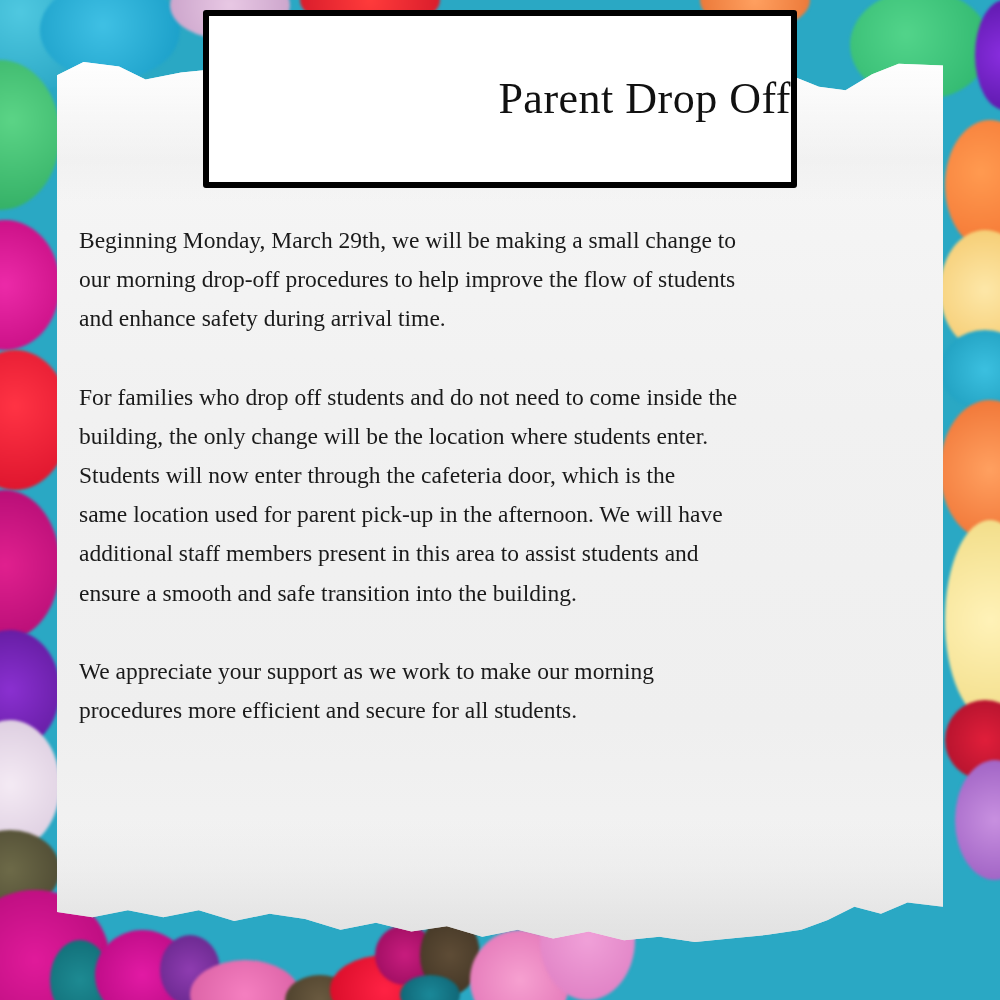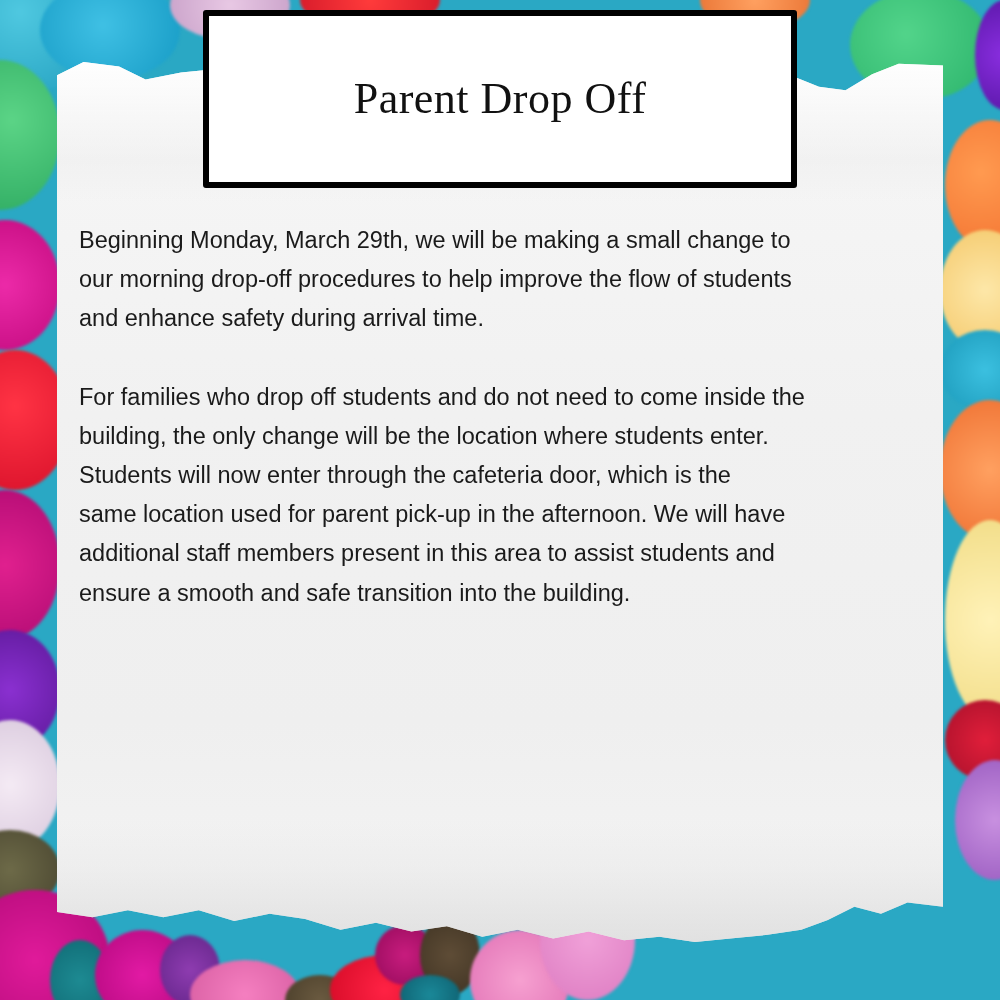--- a/index.html
+++ b/index.html
@@ -62,35 +62,35 @@
       left: 203px;
       top: 10px;
       width: 582px;
       height: 166px;
       background: #ffffff;
       border: 6px solid #000000;
       border-radius: 3px;
       display: flex;
       flex-direction: row;
       align-items: center;
-      justify-content: center;
+      justify-content: flex-end;
     }
     .title-line {
       font-family: "Liberation Serif", "DejaVu Serif", serif;
       font-size: 44px;
       line-height: 62px;
       color: #111111;
       letter-spacing: 0.5px;
     }
     .body-text {
       position: absolute;
       left: 79px;
       top: 221px;
       width: 850px;
-      font-family: Liberation Sans, sans-serif;
+      font-family: Liberation Serif, serif;
       font-size: 23.5px;
       line-height: 39.2px;
       color: #1a1a1a;
     }
     .para {
       margin: 0 0 39px 0;
       white-space: pre-line;
     }
   </style>
 </head>
@@ -144,13 +144,15 @@
 <div class="body-text">
   <p class="para">Beginning Monday, March 29th, we will be making a small change to
 our morning drop-off procedures to help improve the flow of students
 and enhance safety during arrival time.</p>
   <p class="para">For families who drop off students and do not need to come inside the
 building, the only change will be the location where students enter.
 Students will now enter through the cafeteria door, which is the
 same location used for parent pick-up in the afternoon. We will have
 additional staff members present in this area to assist students and
 ensure a smooth and safe transition into the building.</p>
+  <p class="para">We appreciate your support as we work to make our morning
+procedures more efficient and secure for all students.</p>
 </div>
 
 </body></html>

